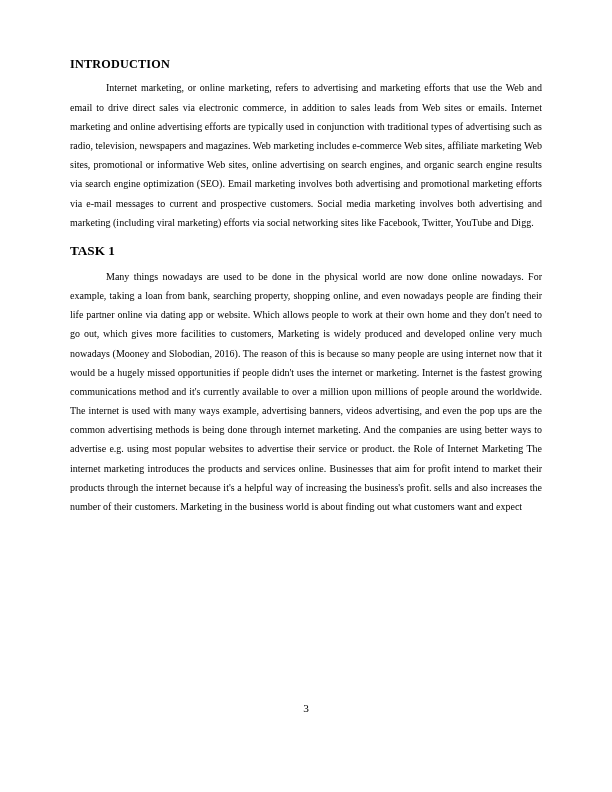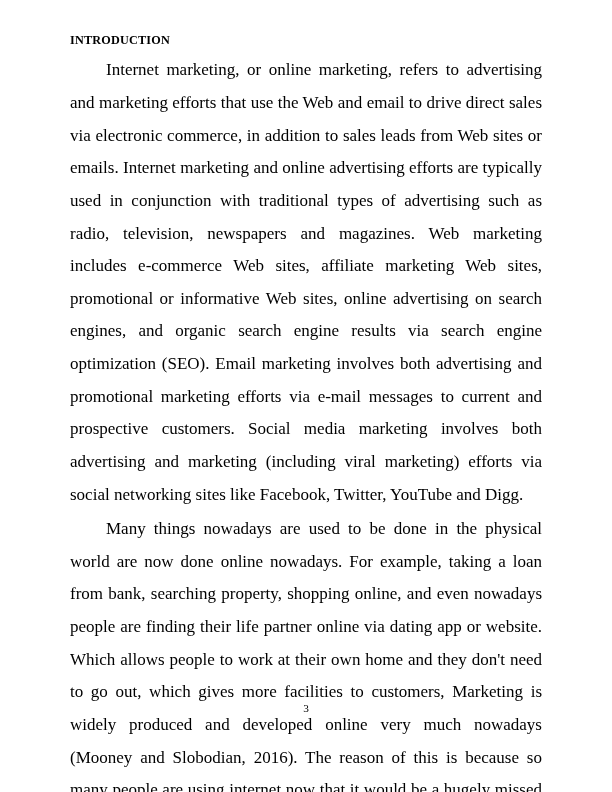--- a/index.html
+++ b/index.html
@@ -15,21 +15,21 @@
     position: relative;
     overflow: hidden;
   }
   .page {
     position: absolute;
     left: 0;
     top: 0;
     width: 612px;
     height: 792px;
     box-sizing: border-box;
-    padding: 32px 70px 40px 70px;
+    padding: 56px 70px 40px 70px;
   }
   .content {
     width: 472px;
   }
   h1.section-heading {
     font-size: 12.2px;
     font-weight: bold;
     margin: 0 0 6px 0;
     letter-spacing: 0.2px;
     line-height: 1.35;
@@ -40,21 +40,21 @@
     margin: 10px 0 7px 0;
     line-height: 1.35;
   }
   .subheading {
     font-size: 11.2px;
     text-decoration: underline;
     margin: 0 0 4px 0;
     line-height: 1.4;
   }
   p.body-para {
-    font-size: 17px;
+    font-size: 10px;
     line-height: 1.92;
     text-align: justify;
     margin: 0 0 2px 0;
     text-indent: 36px;
     -webkit-hyphens: none;
     hyphens: none;
     font-family: Liberation Serif, serif;
   }
   .page-number {
     position: absolute;
@@ -69,20 +69,21 @@
 </head>
 <body>
 
 <div class="page">
   <div class="content">
 
     <h1 class="section-heading">INTRODUCTION</h1>
 
     <p class="body-para">Internet marketing, or online marketing, refers to advertising and marketing efforts that use the Web and email to drive direct sales via electronic commerce, in addition to sales leads from Web sites or emails. Internet marketing and online advertising efforts are typically used in conjunction with traditional types of advertising such as radio, television, newspapers and magazines. Web marketing includes e-commerce Web sites, affiliate marketing Web sites, promotional or informative Web sites, online advertising on search engines, and organic search engine results via search engine optimization (SEO).  Email marketing involves both advertising and promotional marketing efforts via e-mail messages to current and prospective customers. Social media marketing involves both advertising and marketing (including viral marketing) efforts via social networking sites like Facebook, Twitter, YouTube and Digg.</p>
 
+    <h2 class="task-heading">TASK 1</h2>
 
 
     <p class="body-para">Many things nowadays are used to be done in the physical world are now done online nowadays. For example, taking a loan from bank, searching property, shopping online, and even nowadays people are finding their life partner online via dating app or website. Which allows people to work at their own home and they don't need to go out, which gives more facilities to customers, Marketing is widely produced and developed online very much nowadays (Mooney and Slobodian, 2016). The reason of this is because so many people are using internet now that it would be a hugely missed opportunities if people didn't uses the internet or marketing. Internet is the fastest growing communications method and it's currently available to over a million upon millions of people around the worldwide. The internet is used with many ways example, advertising banners, videos advertising, and even the pop ups are the common advertising methods is being done through internet marketing. And the companies are using better ways to advertise e.g. using most popular websites to advertise their service or product. the Role of Internet Marketing The internet marketing introduces the products and services online. Businesses that aim for profit intend to market their products through the internet because it's a helpful way of increasing the business's profit. sells and also increases the number of their customers. Marketing in the business world is about finding out what customers want and expect</p>
 
   </div>
 
   <div class="page-number">3</div>
 </div>
 
 </body></html>

